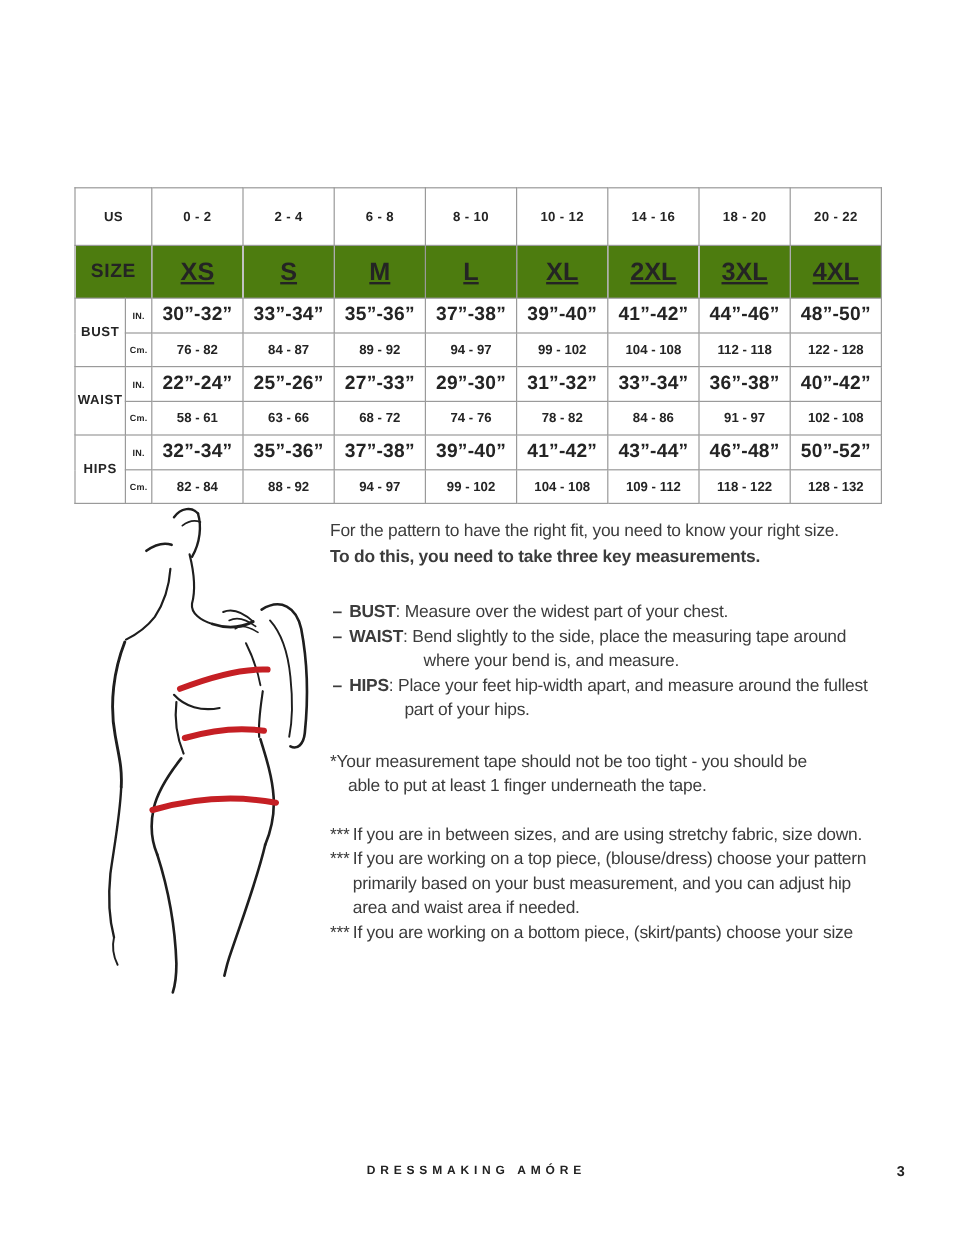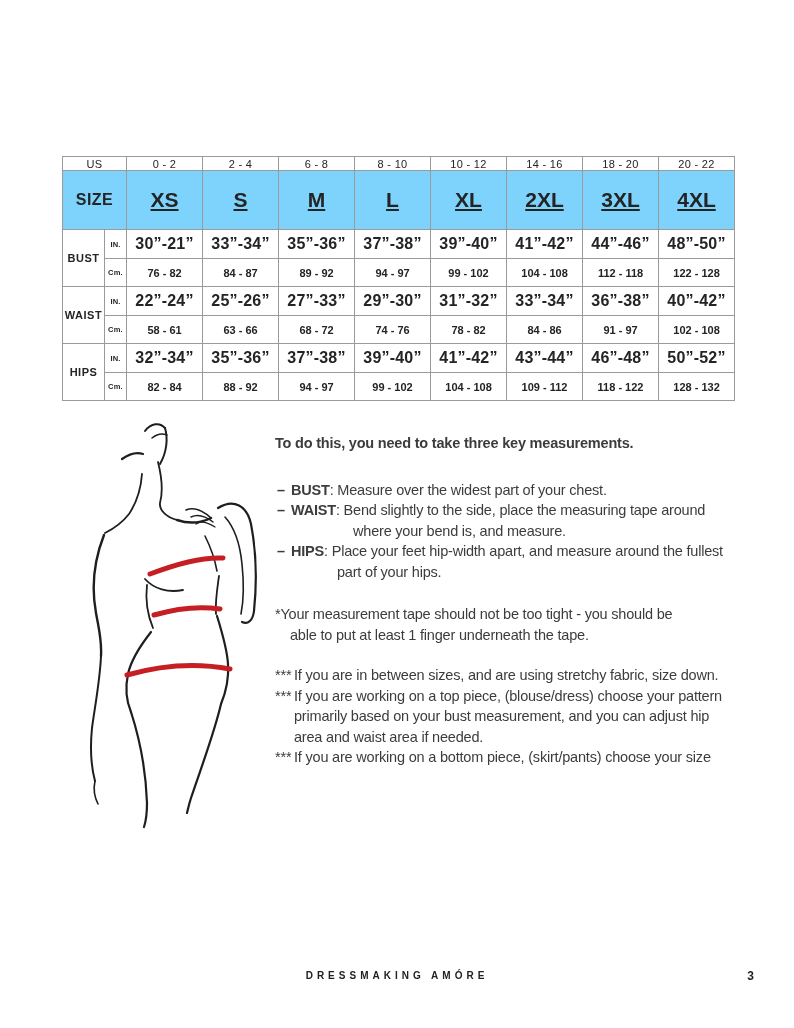--- a/index.html
+++ b/index.html
@@ -9,22 +9,22 @@
     font-family:"Liberation Sans", sans-serif; color:#2e2e2e; overflow:hidden; margin:0 auto;
   }
   
   .title-block { position:absolute; top:57px; left:0; width:794px; text-align:center; }
   .title-small { font-size:14px; font-weight:500; letter-spacing:3px; color:#2b2b2b; }
   .title-large { font-size:28px; font-weight:700; letter-spacing:4.5px; color:#2b2b2b; margin-top:7px; }
   
   .size-table-wrap { position:absolute; left:62px; top:156px; }
   table.size-table { border-collapse:collapse; table-layout:fixed; width:672px; border:1.5px solid #5f5f5f; }
   table.size-table td { border:1px solid #9a9a9a; text-align:center; vertical-align:middle; color:#242424; overflow:hidden; }
-  .r-us  td { height:14px; font-size:11px; font-weight:400; letter-spacing:0.3px; }
-  .r-size td { height:59px; background:#7dd3fc; }
+  .r-us  td { height:48px; font-size:11px; font-weight:700; letter-spacing:0.3px; }
+  .r-size td { height:44px; background:#4d7c0f; }
   .r-size td.size-lab { font-size:16px; font-weight:700; letter-spacing:0.5px; }
   .r-size td.size-val { font-size:21px; font-weight:700;text-decoration:underline; }
   .r-in  td { height:29px; font-size:16px; font-weight:700; letter-spacing:0.2px; }
   .r-cm  td { height:28px; font-size:11px; font-weight:700; }
   td.meas-lab { font-size:11px !important; font-weight:700; letter-spacing:0.5px; }
   td.unit-lab { font-size:7.5px !important; font-weight:700; letter-spacing:0.2px; }
   
   .figure-sketch { position:absolute; left:88px; top:418px; width:195px; height:415px; }
   
   .copy { position:absolute; left:275px; top:433px; width:505px; font-size:14.5px;
@@ -84,21 +84,21 @@
         <td class="size-val">M</td>
         <td class="size-val">L</td>
         <td class="size-val">XL</td>
         <td class="size-val">2XL</td>
         <td class="size-val">3XL</td>
         <td class="size-val">4XL</td>
       </tr>
       <tr class="r-in">
         <td rowspan="2" class="meas-lab">BUST</td>
         <td class="unit-lab">IN.</td>
-        <td>30”-21”</td>
+        <td>30”-32”</td>
         <td>33”-34”</td>
         <td>35”-36”</td>
         <td>37”-38”</td>
         <td>39”-40”</td>
         <td>41”-42”</td>
         <td>44”-46”</td>
         <td>48”-50”</td>
       </tr>
       <tr class="r-cm">
         <td class="unit-lab">Cm.</td>
@@ -188,20 +188,21 @@
       <path stroke-width="2.2" d="M133,286 C126,316 113,350 103,380 C101,386 100,391 99,395"></path>
     </g>
     <g fill="none" stroke-linecap="round">
       <path stroke="#c51f24" stroke-width="5" d="M62,156 C88,146 114,139 135,140"></path>
       <path stroke="#c51f24" stroke-width="5" d="M66,197 C90,190 112,188 132,191"></path>
       <path stroke="#c51f24" stroke-width="5" d="M39,257 C74,247 110,245 142,251"></path>
     </g>
   </svg>
 
   <div class="copy">
+    <div class="tline">For the pattern to have the right fit, you need to know your right size.</div>
     <div class="tline b">To do this, you need to take three key measurements.</div>
 
     <div class="bullets">
       <div class="tline"><span class="dash b">–</span><span class="b">BUST</span><span>: Measure over the widest part of your chest.</span></div>
       <div class="tline"><span class="dash b">–</span><span class="b">WAIST</span><span>: Bend slightly to the side, place the measuring tape around</span></div>
       <div class="tline ind-a">where your bend is, and measure.</div>
       <div class="tline"><span class="dash b">–</span><span class="b">HIPS</span><span>: Place your feet hip-width apart, and measure around the fullest</span></div>
       <div class="tline ind-b">part of your hips.</div>
     </div>
 

